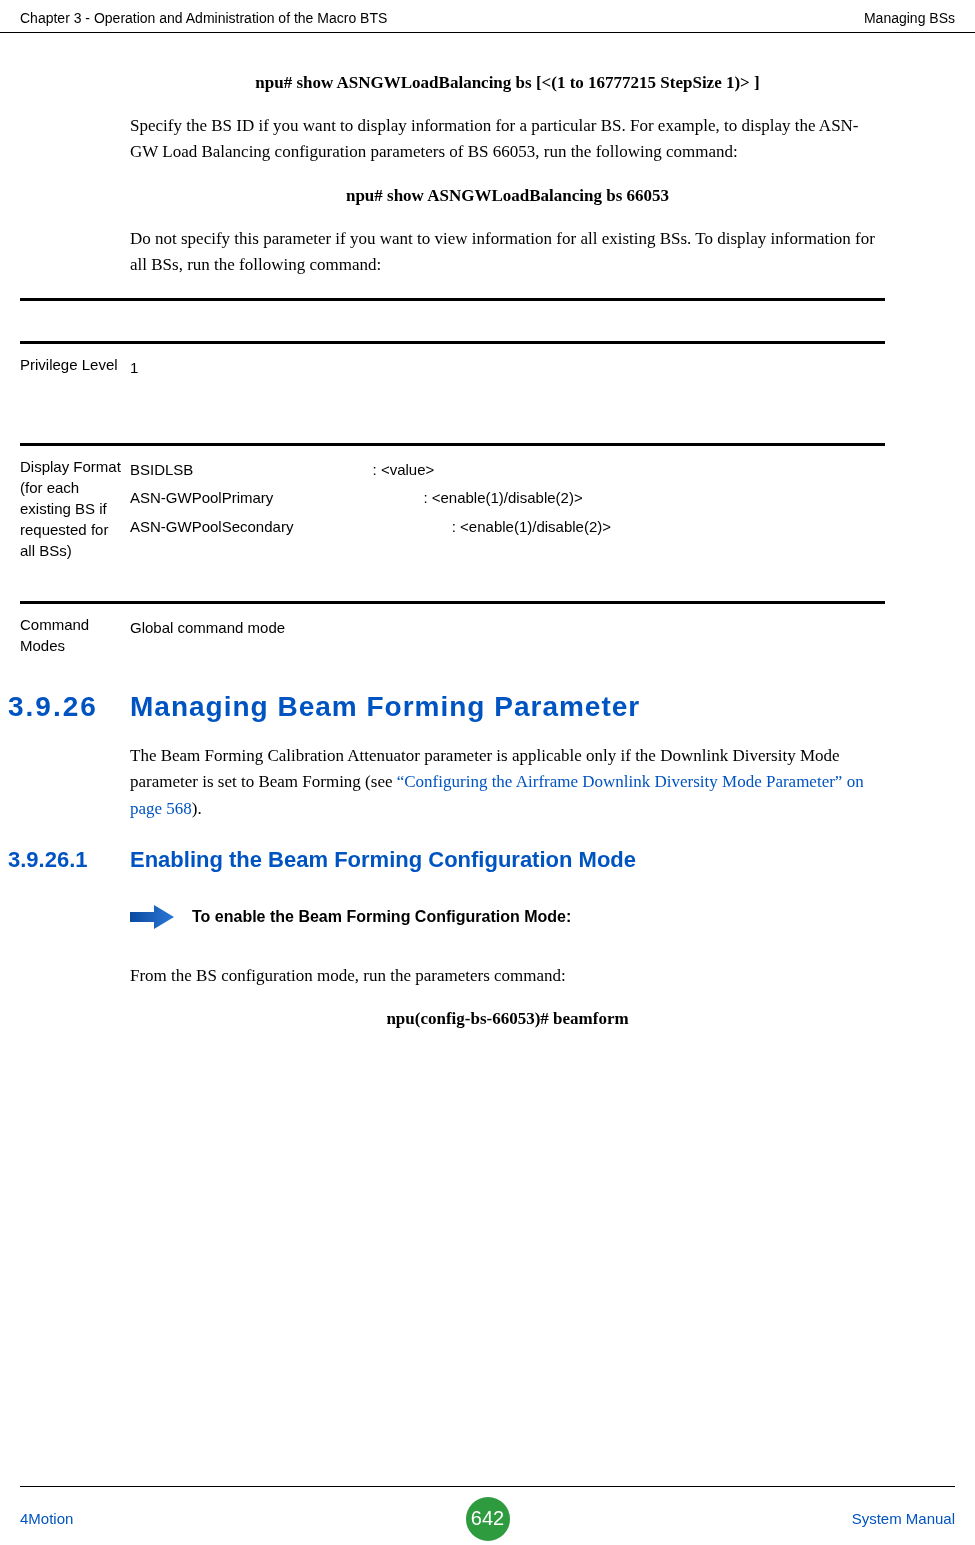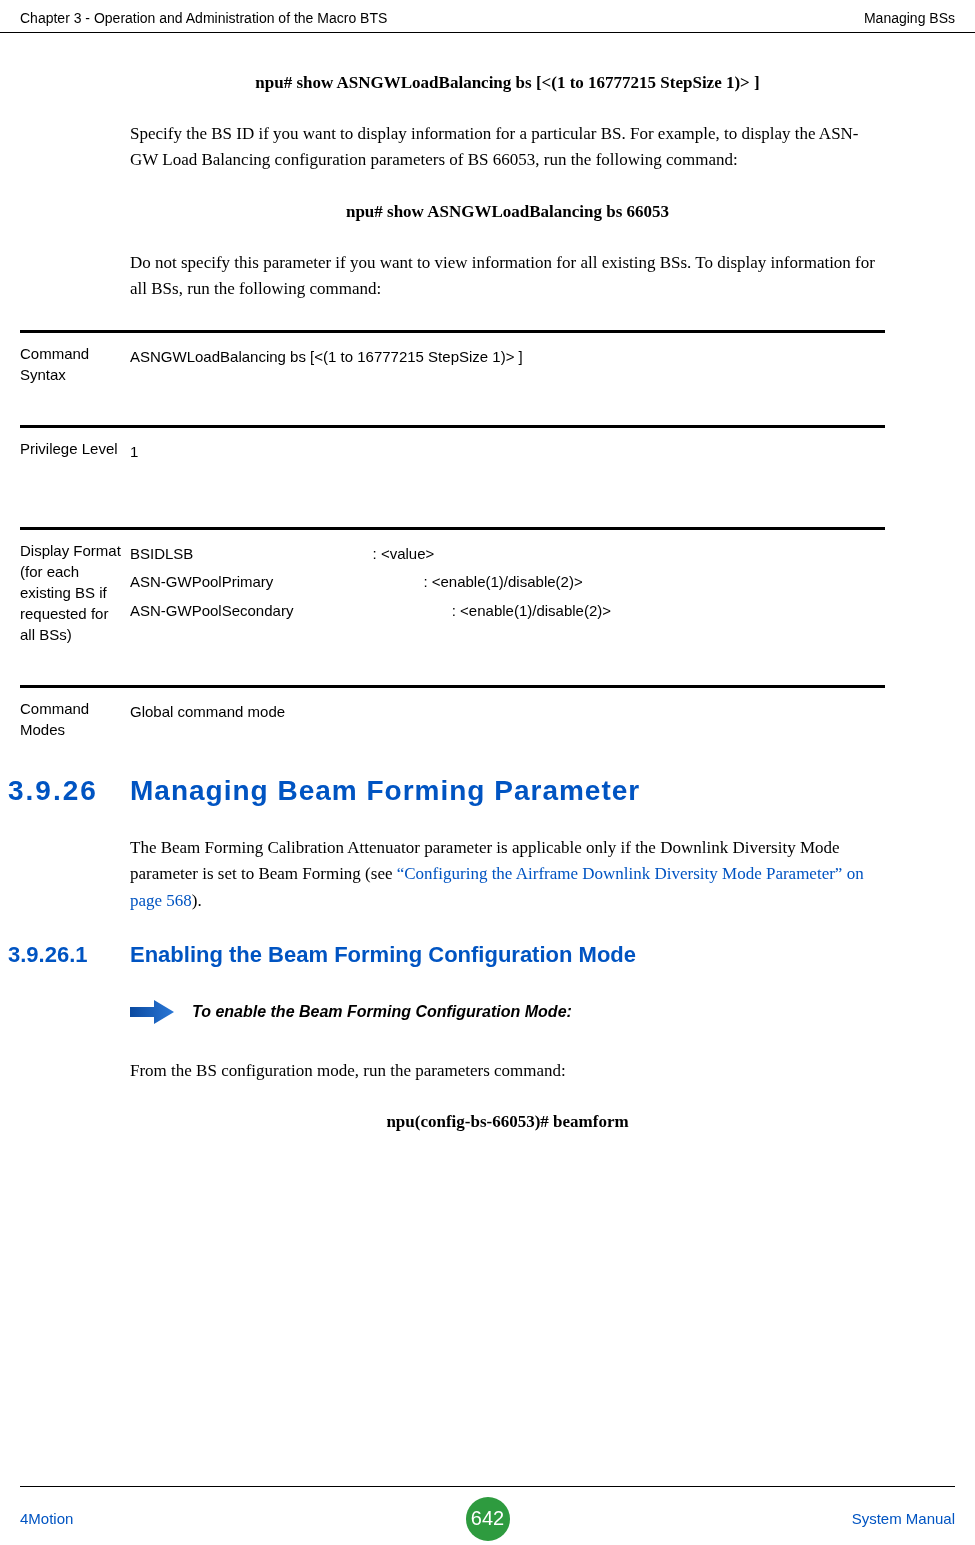--- a/index.html
+++ b/index.html
@@ -21,21 +21,21 @@
   border-bottom: 1px solid #000;
   margin-bottom: 40px;
 }
 .content {
   padding: 0 90px 0 130px;
 }
 .body-text {
   font-family: "Bookman Old Style", Georgia, serif;
   font-size: 17px;
   line-height: 1.55;
-  margin: 28px 0;
+  margin: 20px 0;
 }
 .bold-cmd {
   font-family: "Bookman Old Style", Georgia, serif;
   font-weight: bold;
   font-size: 17px;
   margin: 12px 0 20px 0;
   text-align: center;
 }
 .info-block {
   display: flex;
@@ -117,21 +117,20 @@
 .arrow-icon {
   width: 44px;
   height: 28px;
   margin-right: 18px;
   flex-shrink: 0;
 }
 .callout-text {
   font-family: Arial, sans-serif;
   font-weight: bold;
   font-size: 16px;
-  font-style: italic;
 }
 .link-text { color: #0054c2; }
 .footer {
   position: absolute;
   bottom: 18px;
   left: 0;
   width: 100%;
   padding: 0 20px;
   display: flex;
   align-items: center;
@@ -179,24 +178,20 @@
 </div>
 
 <div class="content">
 
   <p class="bold-cmd">npu# show ASNGWLoadBalancing bs [&lt;(1 to 16777215 StepSize 1)&gt; ]</p>
   <p class="body-text">Specify the BS ID if you want to display information for a particular BS. For example, to display the ASN-GW Load Balancing configuration parameters of BS 66053, run the following command:</p>
   <p class="bold-cmd">npu# show ASNGWLoadBalancing bs 66053</p>
   <p class="body-text">Do not specify this parameter if you want to view information for all existing BSs. To display information for all BSs, run the following command:</p>
 
   <div class="rule"></div>
-  <div class="info-block">
-    <div class="info-label">Command Syntax</div>
-    <div class="info-value">ASNGWLoadBalancing bs [&lt;(1 to 16777215 StepSize 1)&gt; ]</div>
-  </div>
 
   <div class="rule" style="margin-top:40px"></div>
   <div class="info-block">
     <div class="info-label">Privilege Level</div>
     <div class="info-value">1</div>
   </div>
 
   <div class="rule" style="margin-top:60px"></div>
   <div class="info-block">
     <div class="info-label" style="white-space:pre-line">Display Format

